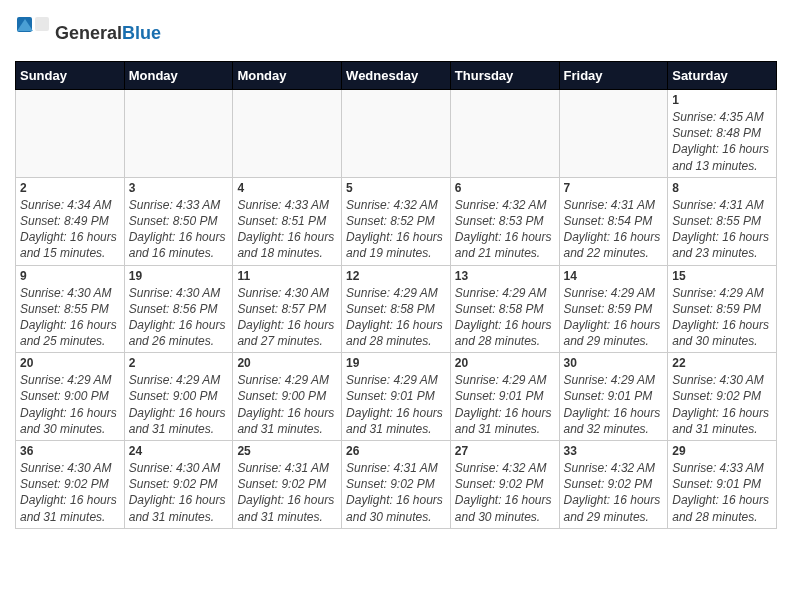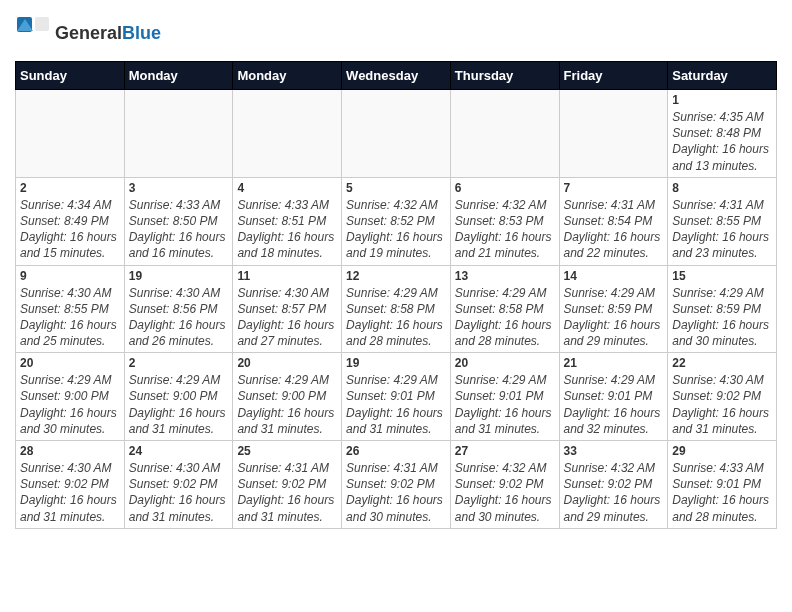--- a/index.html
+++ b/index.html
@@ -237,35 +237,35 @@
 Sunset: 9:01 PM
 Daylight: 16 hours and 31 minutes.</div>
         </td>
         <td>
           <span class="day-number">20</span>
           <div class="day-info" style="white-space: pre-line;">Sunrise: 4:29 AM
 Sunset: 9:01 PM
 Daylight: 16 hours and 31 minutes.</div>
         </td>
         <td>
-          <span class="day-number">21</span>
+          <span class="day-number">30</span>
           <div class="day-info" style="white-space: pre-line;">Sunrise: 4:29 AM
 Sunset: 9:01 PM
 Daylight: 16 hours and 32 minutes.</div>
         </td>
         <td>
           <span class="day-number">22</span>
           <div class="day-info" style="white-space: pre-line;">Sunrise: 4:30 AM
 Sunset: 9:02 PM
 Daylight: 16 hours and 31 minutes.</div>
         </td>
       </tr>
       <tr>
         <td>
-          <span class="day-number">28</span>
+          <span class="day-number">36</span>
           <div class="day-info" style="white-space: pre-line;">Sunrise: 4:30 AM
 Sunset: 9:02 PM
 Daylight: 16 hours and 31 minutes.</div>
         </td>
         <td>
           <span class="day-number">24</span>
           <div class="day-info" style="white-space: pre-line;">Sunrise: 4:30 AM
 Sunset: 9:02 PM
 Daylight: 16 hours and 31 minutes.</div>
         </td>

